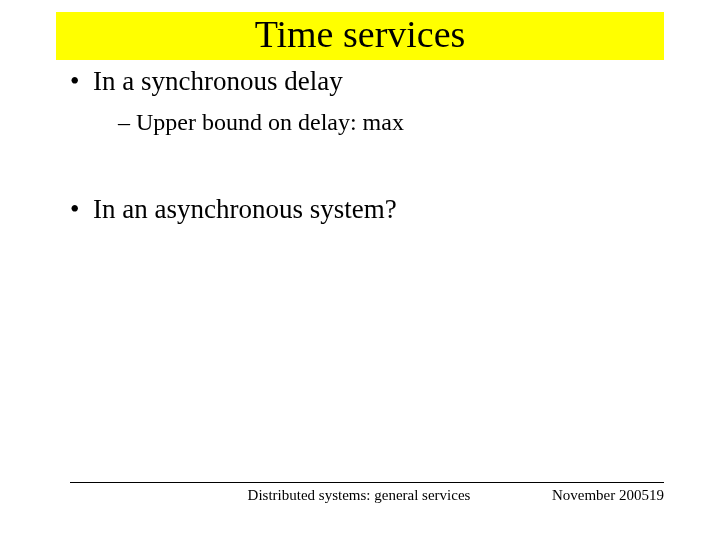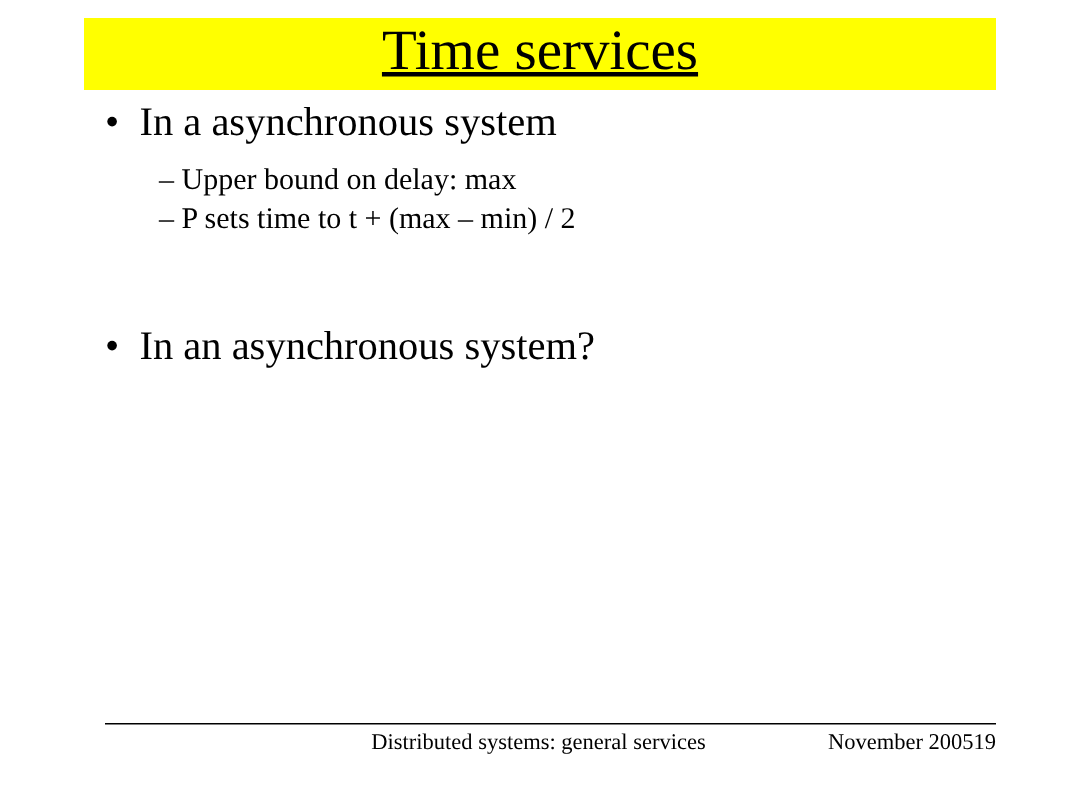--- a/index.html
+++ b/index.html
@@ -1,45 +1,44 @@
 <!DOCTYPE html>
 <html><head>
 <meta charset="utf-8">
 <style>
   * { margin: 0; padding: 0; box-sizing: border-box; }
   html, body { width: 720px; height: 540px; background: #fff; font-family: "Times New Roman", Times, serif; color: #000; }
   .slide { width: 720px; height: 540px; position: relative; }
   .title-block { background: #ffff00; margin: 12px 56px 0 56px; text-align: center; padding: 2px 0 4px 0; }
-  .title { font-size: 38px; line-height: 1.1; text-decoration: underline; }
+  .title { font-size: 38px; line-height: 1.1; }
   .subtitle { font-size: 30px; line-height: 1.1; }
   .content { margin: 6px 70px 0 70px; }
   .bullet-l1 { font-size: 27px; margin: 0 0 10px 18px; text-indent: -18px; line-height: 1.15; }
   .bullet-l1::before { content: "\2022\00a0\00a0"; }
   .sub-list { margin: 0 0 28px 48px; }
-  .bullet-l2 { font-size: 20px; line-height: 1.3; text-indent: -16px; margin-left: 4px; }
+  .bullet-l2 { font-size: 24px; line-height: 1.3; text-indent: -16px; margin-left: 16px; }
   .bullet-l2::before { content: "\2013\00a0"; }
   .footer { position: absolute; left: 70px; right: 56px; bottom: 48px; }
   .footer-line { border-top: 1px solid #000; height: 0; margin-bottom: 4px; }
   .footer-row { display: flex; justify-content: flex-end; font-size: 15px; }
   .footer-center { position: absolute; left: 0; right: 16px; text-align: center; font-size: 15px; }
   .footer-left, .footer-right { position: relative; z-index: 1; }
 </style>
 </head>
 <body>
 <div class="slide">
 
   <div class="title-block">
     <div class="title">Time services</div>
   </div>
 
   <div class="content">
-    <div class="bullet-l1">In a asynchronous system</div>
+    <div class="bullet-l1">In a synchronous delay</div>
     <div class="sub-list">
       <div class="bullet-l2">Upper bound on delay:  max</div>
-      <div class="bullet-l2">P sets time to t + (max – min) / 2</div>
     </div>
     <div style="height:28px"></div>
     <div class="bullet-l1">In an asynchronous system?</div>
   </div>
 
   <div class="footer">
     <div class="footer-line"></div>
     <div class="footer-row">
       <span class="footer-left">November 2005</span>
       <span class="footer-center">Distributed systems: general services</span>

